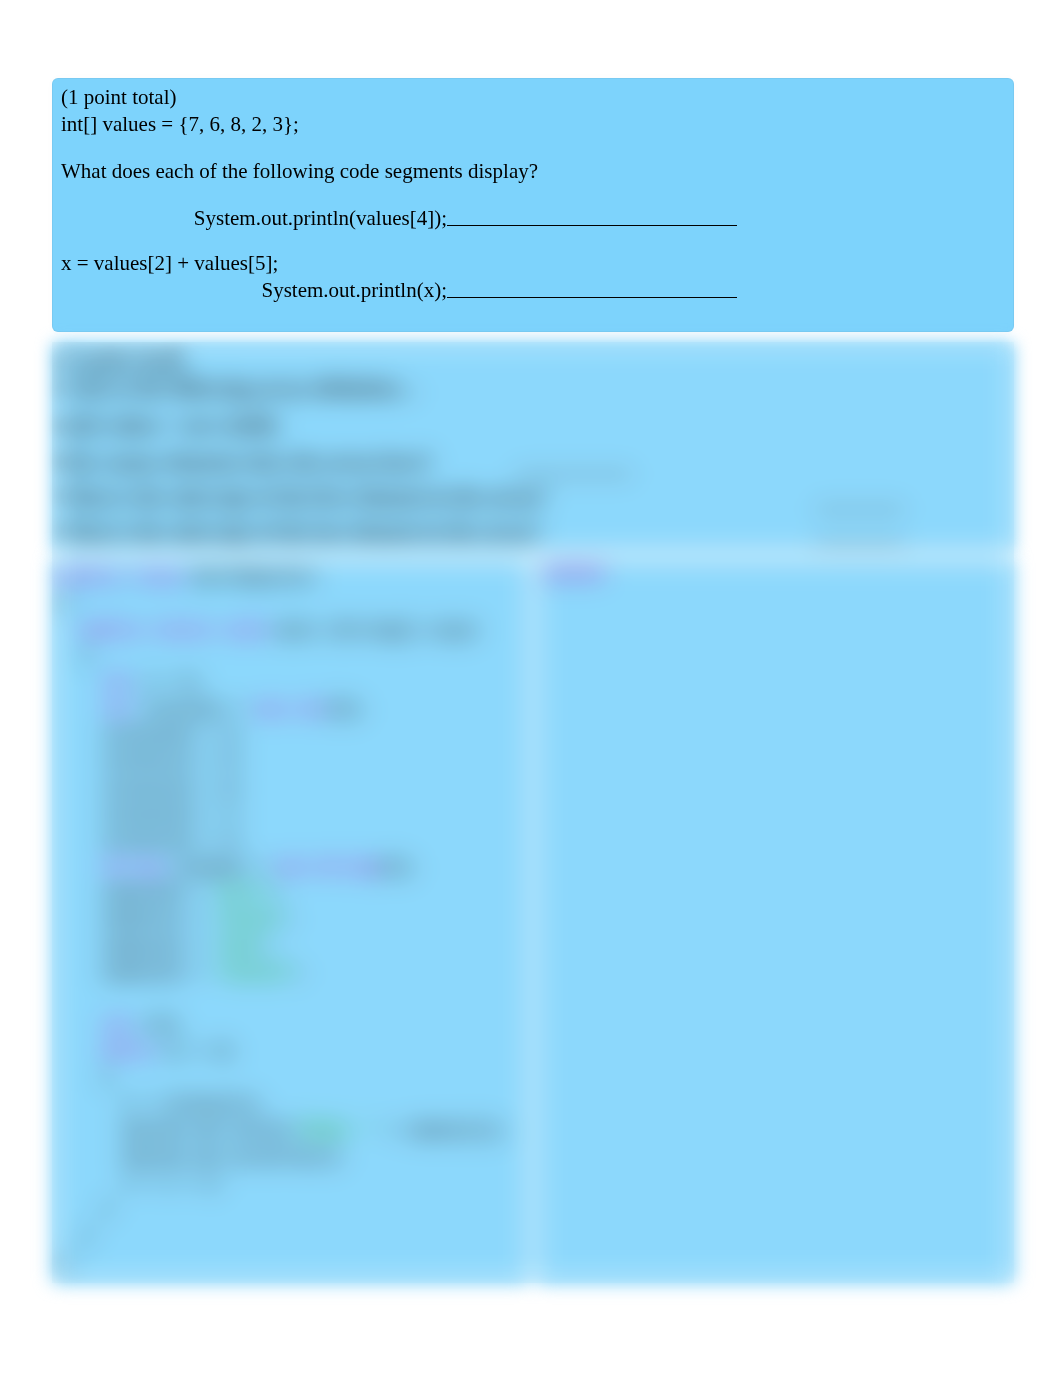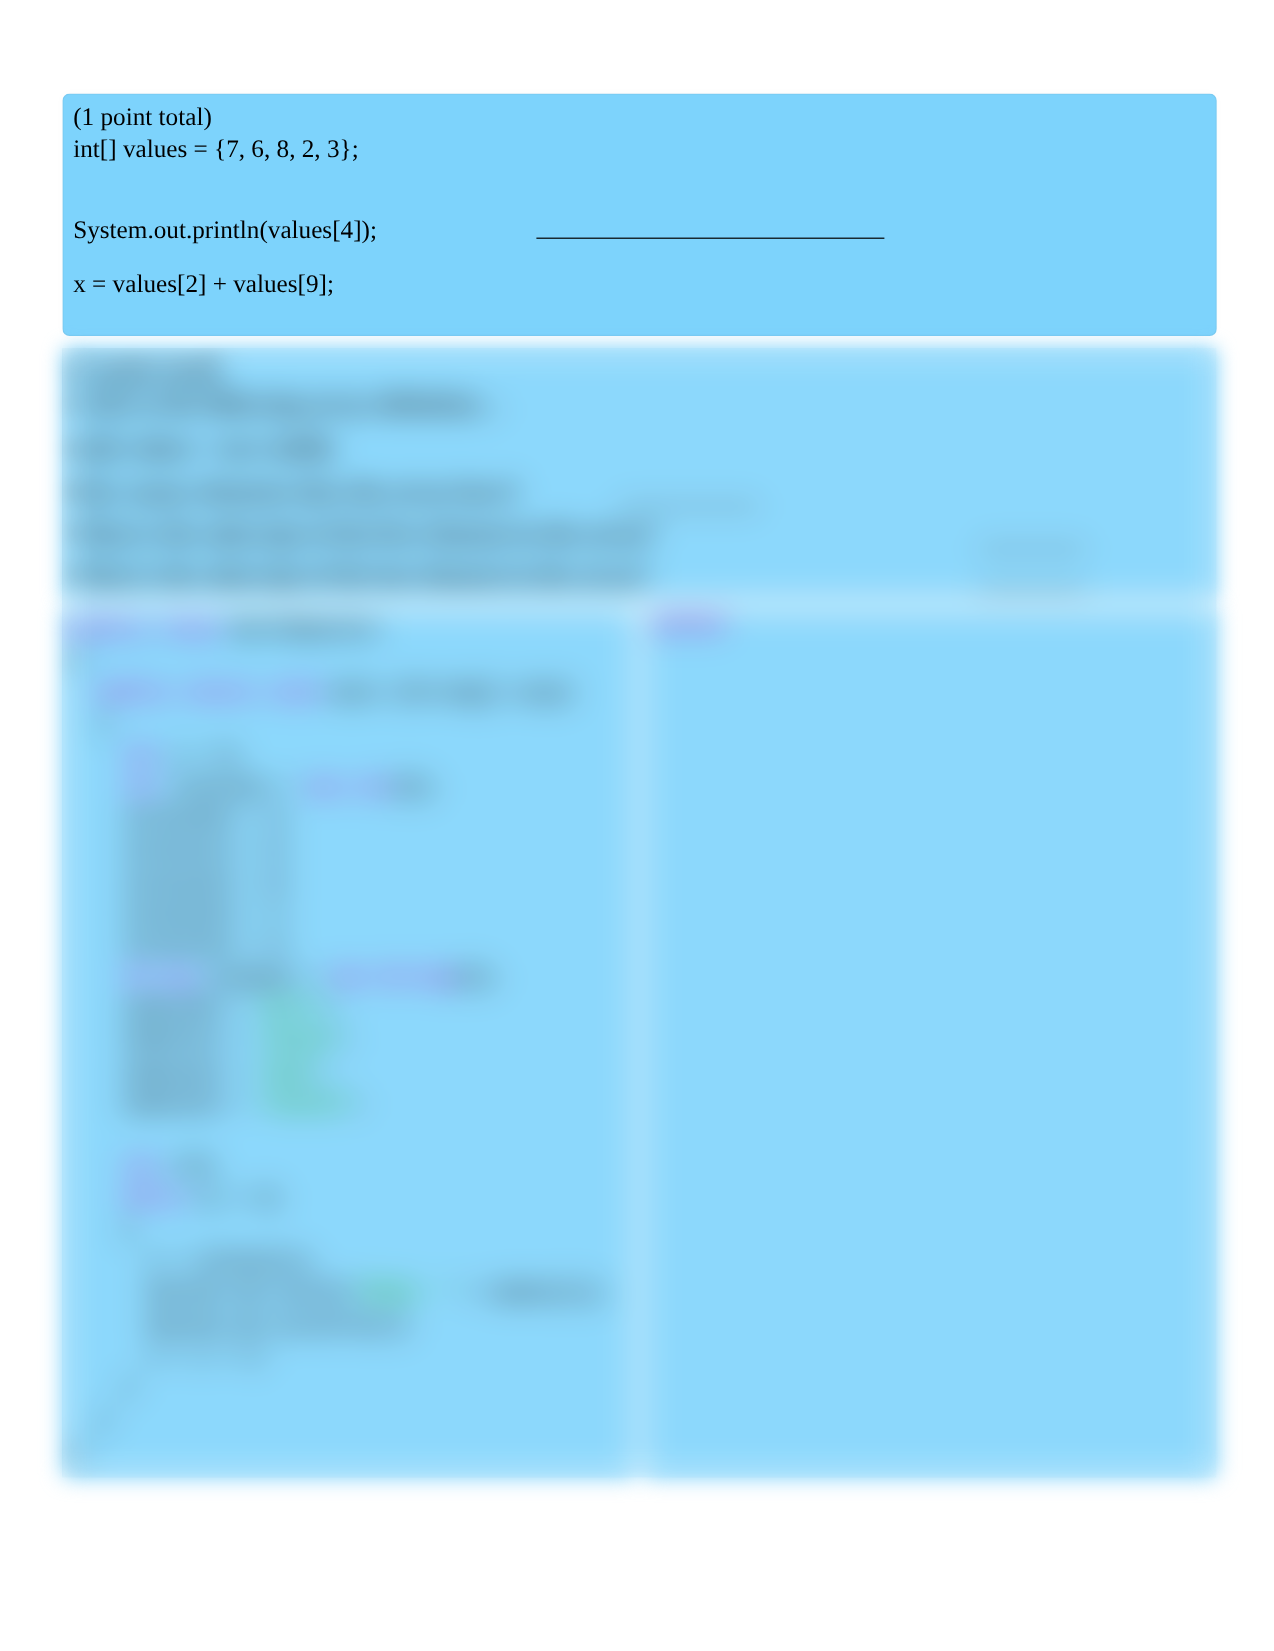--- a/index.html
+++ b/index.html
@@ -20,21 +20,21 @@
       background: #7dd3fc;
     }
     .q1 {
       padding: 6px 8px 28px 8px;
       margin-bottom: 10px;
     }
     .line { margin-bottom: 2px; }
     .gap { height: 20px; }
     .gap2 { height: 10px; }
     .row { display: flex; }
-    .row .left { width: 386px; }
+    .row .left { width: 386px; text-align: right; }
     .ublank {
       display: inline-block;
       width: 290px;
       border-bottom: 1px solid #000;
       height: 20px;
       vertical-align: bottom;
     }
     
     .blurwrap {
       position: relative;
@@ -102,27 +102,32 @@
     }
     .bot-pad { height: 10px; }
   </style>
 </head>
 <body>
 
 <div class="card q1">
   <div class="line">(1 point total)</div>
   <div class="line">int[] values = {7, 6, 8, 2, 3};</div>
   <div class="gap"></div>
+  <div class="line">What does each of the following code segments display?</div>
   <div class="gap"></div>
   <div class="row">
     <div class="left">System.out.println(values[4]);</div>
     <span class="ublank"></span>
   </div>
   <div class="gap"></div>
-  <div class="line">x = values[2] + values[9];</div>
+  <div class="line">x = values[2] + values[5];</div>
+  <div class="row">
+    <div class="left">System.out.println(x);</div>
+    <span class="ublank"></span>
+  </div>
 </div>
 
 <div class="blurwrap">
 
   <div class="card card2 blur-heavy">
     <div class="line" style="font-weight:bold;">(1 point total)</div>
     <div class="line" style="font-weight:bold;">Look at the following array definition…</div>
     <div class="gap2"></div>
     <div class="line" style="font-weight:bold;">int[] values = new int[8];</div>
     <div class="gap2"></div>

